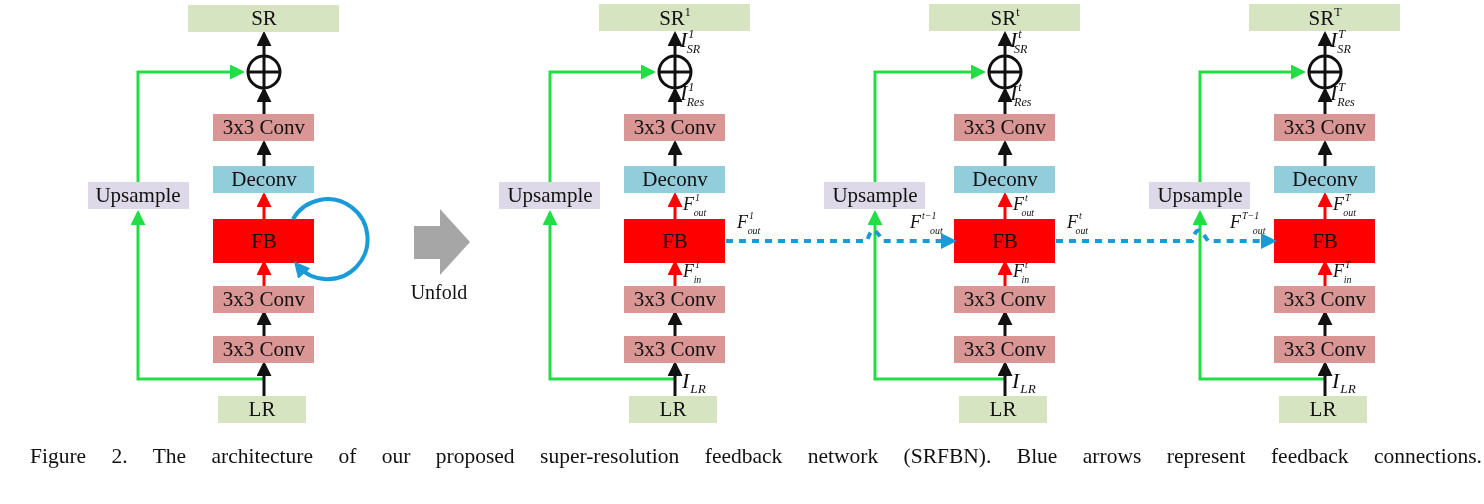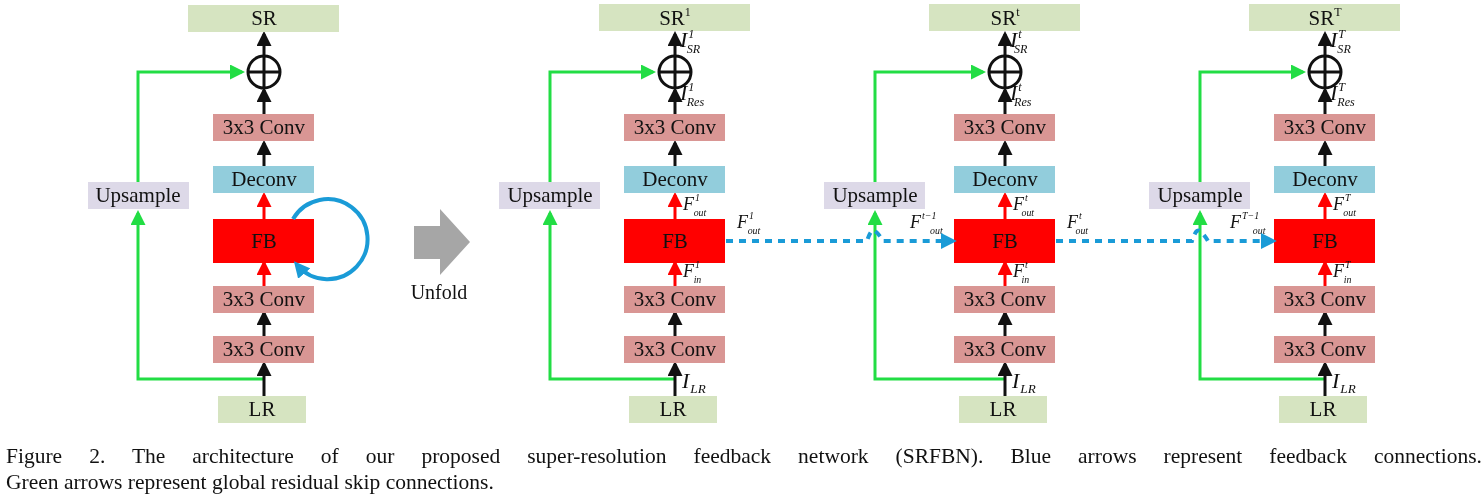--- a/index.html
+++ b/index.html
@@ -2,21 +2,21 @@
 <html><head>
 <meta charset="utf-8">
 <style>
   html, body { margin:0; padding:0; background:#ffffff; }
   body { width:1484px; height:504px; position:relative; overflow:hidden; font-family:"Liberation Serif", serif; }
   #diagram { position:absolute; left:0; top:0; }
   .box-text { font-family:"Liberation Serif", serif; font-size:21px; fill:#111; }
   .box-text-sm { font-family:"Liberation Serif", serif; font-size:20px; fill:#111; }
   .math { font-family:"Liberation Serif", serif; font-style:italic; fill:#111; }
   .caption { position:absolute; left:6px; top:443px; width:1476px; font-family:"Liberation Serif", serif; font-size:21.5px; line-height:26px; color:#111; text-align:justify; text-align-last:left; }
-  .caption .l1 { display:block; text-align:justify; text-align-last:justify; }
+  .caption .l1 { display:block; text-align:justify; text-align-last:justify;margin-left:24px; }
   .caption .l2 { display:block; }
 </style>
 </head>
 <body>
 
 <svg id="diagram" width="1484" height="440" viewBox="0 0 1484 440" xmlns="http://www.w3.org/2000/svg">
   <defs>
     <marker id="ah-black" viewBox="0 0 10 10" refX="8" refY="5" markerWidth="5" markerHeight="5" orient="auto">
         <path d="M0,0 L10,5 L0,10 z" fill="#111"></path>
       </marker>
@@ -191,14 +191,13 @@
         <text x="1332" y="388" class="math" font-size="22"><tspan>I</tspan><tspan dx="1" dy="5" font-size="13.2">LR</tspan></text>
         <text x="1230" y="228" class="math" font-size="18"><tspan>F</tspan><tspan dx="1" dy="-9" font-size="9.9">T−1</tspan><tspan dx="-6.3" dy="15" font-size="9.9">out</tspan></text>
       </g>
       <path d="M726 241 L867 241 Q871 228 875 231 Q879 234 883 241 L952 241" fill="none" stroke="#1a9bd7" stroke-width="4" stroke-dasharray="7 6" marker-end="url(#ah-blue)"></path>
       <path d="M1056 241 L1192 241 Q1196 228 1200 231 Q1204 234 1208 241 L1272 241" fill="none" stroke="#1a9bd7" stroke-width="4" stroke-dasharray="7 6" marker-end="url(#ah-blue)"></path>
     </g>
 </svg>
 
 <div class="caption">
   <span class="l1">Figure 2. The architecture of our proposed super-resolution feedback network (SRFBN). Blue arrows represent feedback connections.</span>
-  <span class="l2">Green arrows represent global residual skip connections.</span>
 </div>
 
 </body></html>

